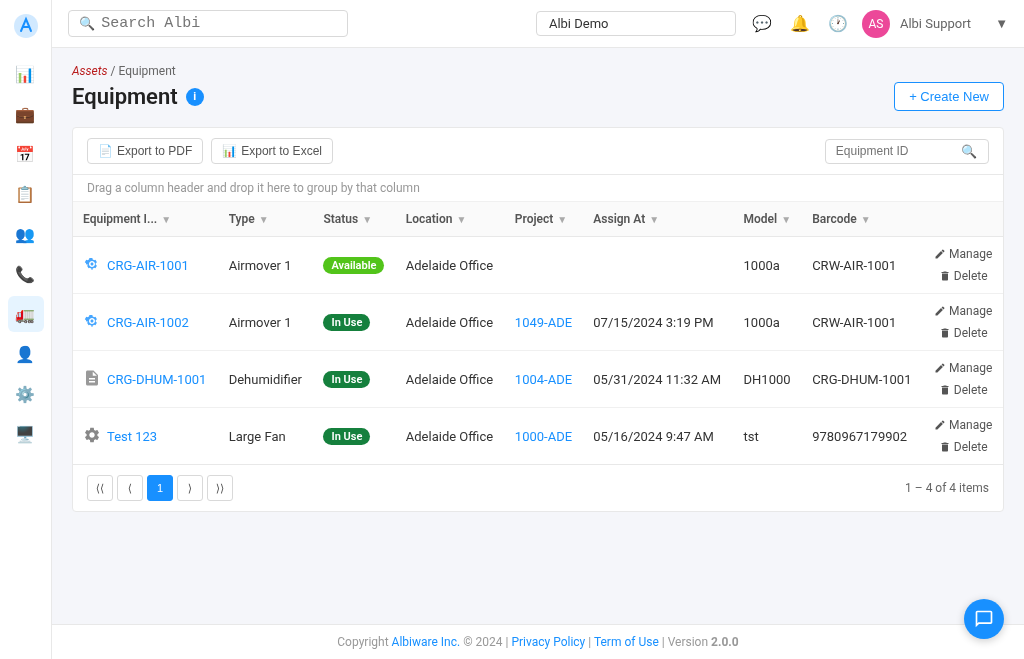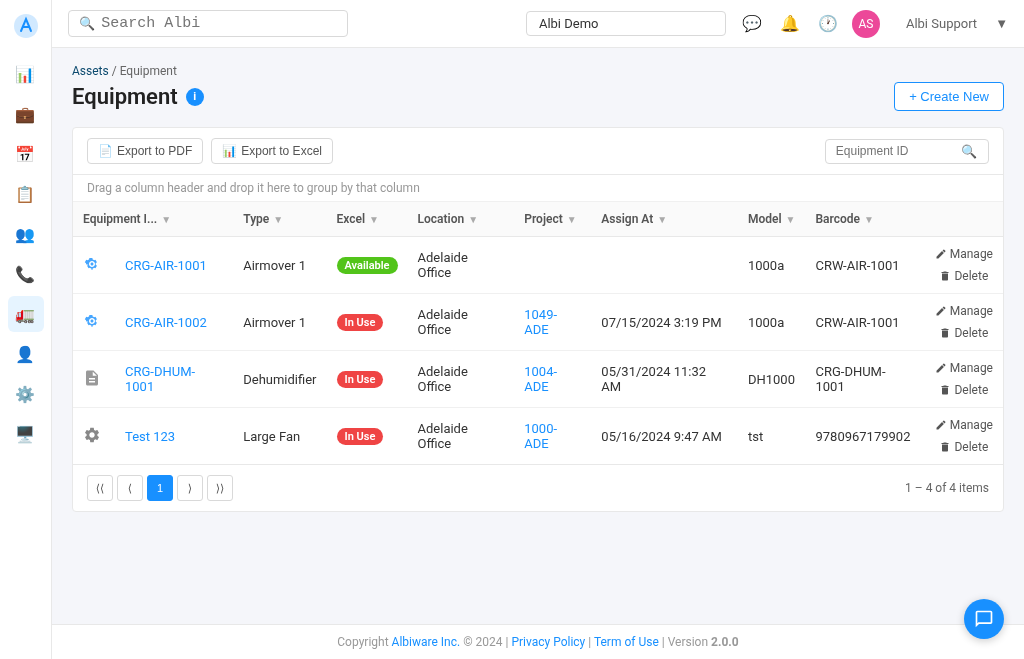--- a/index.html
+++ b/index.html
@@ -11,27 +11,27 @@
     .main-area { flex: 1; display: flex; flex-direction: column; overflow: hidden; }
 
     
     .top-bar { height: 48px; background: #fff; border-bottom: 1px solid #e8e8e8; display: flex; align-items: center; padding: 0 16px; gap: 12px; flex-shrink: 0; }
     .search-box { display: flex; align-items: center; border: 1px solid #d9d9d9; border-radius: 4px; padding: 4px 10px; gap: 6px; width: 280px; background: #fff; }
     .search-box input { border: none; outline: none; font-size: 15px; width: 100%; color: #666; font-family: Liberation Mono, monospace; }
     .top-bar-right { margin-left: auto; display: flex; align-items: center; gap: 12px; }
     .workspace-selector { border: 1px solid #d9d9d9; border-radius: 4px; padding: 4px 12px; background: #fff; font-size: 13px; cursor: pointer; width: 200px; text-align: left; }
     .top-icons { display: flex; align-items: center; gap: 10px; color: #666; }
     .top-icon { width: 28px; height: 28px; display: flex; align-items: center; justify-content: center; cursor: pointer; font-size: 16px; }
-    .user-menu { display: flex; align-items: center; gap: 18px; cursor: pointer; font-size: 13px; margin-left: 16px; }
+    .user-menu { display: flex; align-items: center; gap: 24px; cursor: pointer; font-size: 13px; }
     .user-avatar { width: 28px; height: 28px; border-radius: 50%; background: #ec4899; display: flex; align-items: center; justify-content: center; color: white; font-size: 12px; }
 
     
     .page-content { flex: 1; overflow: auto; padding: 16px 20px; }
     .breadcrumb { font-size: 12px; color: #666; margin-bottom: 4px; }
-    .breadcrumb a { color: #0c4a6e; text-decoration: none; }
+    .breadcrumb a { color: #b91c1c; text-decoration: none; font-style: italic; }
     .page-header { display: flex; align-items: center; justify-content: space-between; margin-bottom: 16px; }
     .page-title-row { display: flex; align-items: center; gap: 8px; }
     .page-title { font-size: 22px; font-weight: 600; color: #222; }
     .info-icon { width: 18px; height: 18px; border-radius: 50%; background: #1890ff; color: white; display: flex; align-items: center; justify-content: center; font-size: 11px; font-weight: bold; cursor: pointer; }
     .create-btn { background: #fff; border: 1px solid #1890ff; color: #1890ff; padding: 6px 14px; border-radius: 4px; cursor: pointer; font-size: 13px; display: flex; align-items: center; gap: 4px; }
 
     
     .table-container { background: #fff; border: 1px solid #e8e8e8; border-radius: 4px; }
     .table-toolbar { padding: 10px 14px; display: flex; align-items: center; gap: 8px; border-bottom: 1px solid #e8e8e8; }
     .export-btn { border: 1px solid #d9d9d9; background: #fff; padding: 5px 10px; border-radius: 4px; cursor: pointer; font-size: 12px; display: flex; align-items: center; gap: 4px; color: #555; }
@@ -40,25 +40,25 @@
     .drag-hint { padding: 6px 14px; font-size: 12px; color: #999; border-bottom: 1px solid #f0f0f0; }
 
     
     table { width: 100%; border-collapse: collapse; }
     thead tr { background: #fafafa; }
     th { padding: 10px 10px; font-size: 12px; font-weight: 600; color: #555; border-bottom: 1px solid #e8e8e8; white-space: nowrap; }
     th .th-inner { display: flex; align-items: center; gap: 4px; }
     th .filter-icon { color: #aaa; font-size: 10px; cursor: pointer; }
     td { padding: 10px 10px; font-size: 13px; border-bottom: 1px solid #f0f0f0; vertical-align: middle; }
     tr:last-child td { border-bottom: none; }
-    .equipment-link { color: #1890ff; text-decoration: none; display: flex; align-items: center; gap: 24px; }
+    .equipment-link { color: #1890ff; text-decoration: none; display: flex; align-items: center; gap: 6px; }
     .project-link { color: #1890ff; text-decoration: none; }
     .status-badge { display: inline-block; padding: 2px 8px; border-radius: 10px; font-size: 11px; font-weight: 600; }
     .status-available { background: #52c41a; color: white; }
-    .status-inuse { background: #ef4444; color: white; }
+    .status-inuse { background: #15803d; color: white; }
     .action-btns { display: flex; align-items: center; gap: 8px; white-space: nowrap; flex-direction: column; }
     .manage-btn { color: #555; cursor: pointer; display: flex; align-items: center; gap: 3px; font-size: 12px; }
     .delete-btn { color: #555; cursor: pointer; display: flex; align-items: center; gap: 3px; font-size: 12px; }
 
     
     .pagination-bar { padding: 10px 14px; display: flex; align-items: center; justify-content: space-between; border-top: 1px solid #e8e8e8; }
     .page-controls { display: flex; align-items: center; gap: 4px; }
     .page-btn { width: 26px; height: 26px; border: 1px solid #d9d9d9; border-radius: 3px; background: #fff; cursor: pointer; display: flex; align-items: center; justify-content: center; font-size: 11px; color: #555; }
     .page-btn.active { background: #1890ff; color: #fff; border-color: #1890ff; }
     .page-count { font-size: 12px; color: #666; }
@@ -164,21 +164,21 @@
                 </div>
               </th>
               <th>
                 <div class="th-inner">
                   <span>Type</span>
                   <span class="filter-icon">▼</span>
                 </div>
               </th>
               <th>
                 <div class="th-inner">
-                  <span>Excel</span>
+                  <span>Status</span>
                   <span class="filter-icon">▼</span>
                 </div>
               </th>
               <th>
                 <div class="th-inner">
                   <span>Location</span>
                   <span class="filter-icon">▼</span>
                 </div>
               </th>
               <th>

